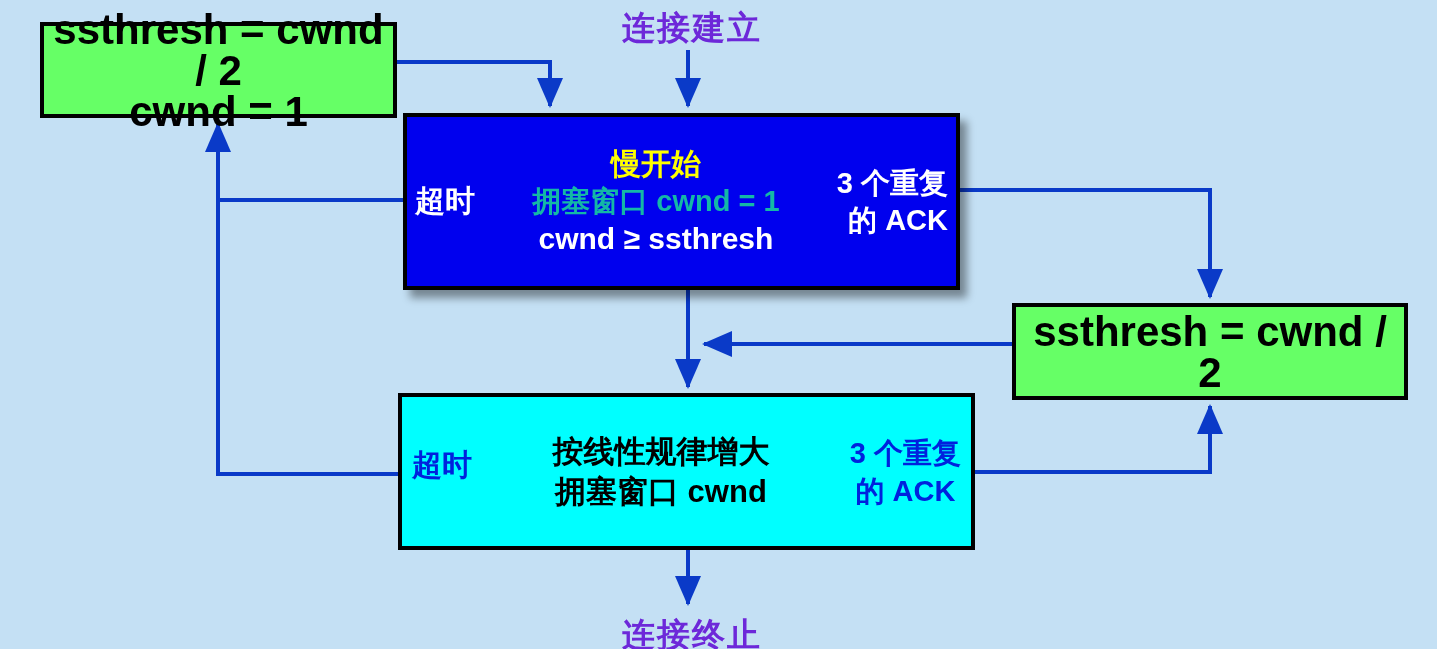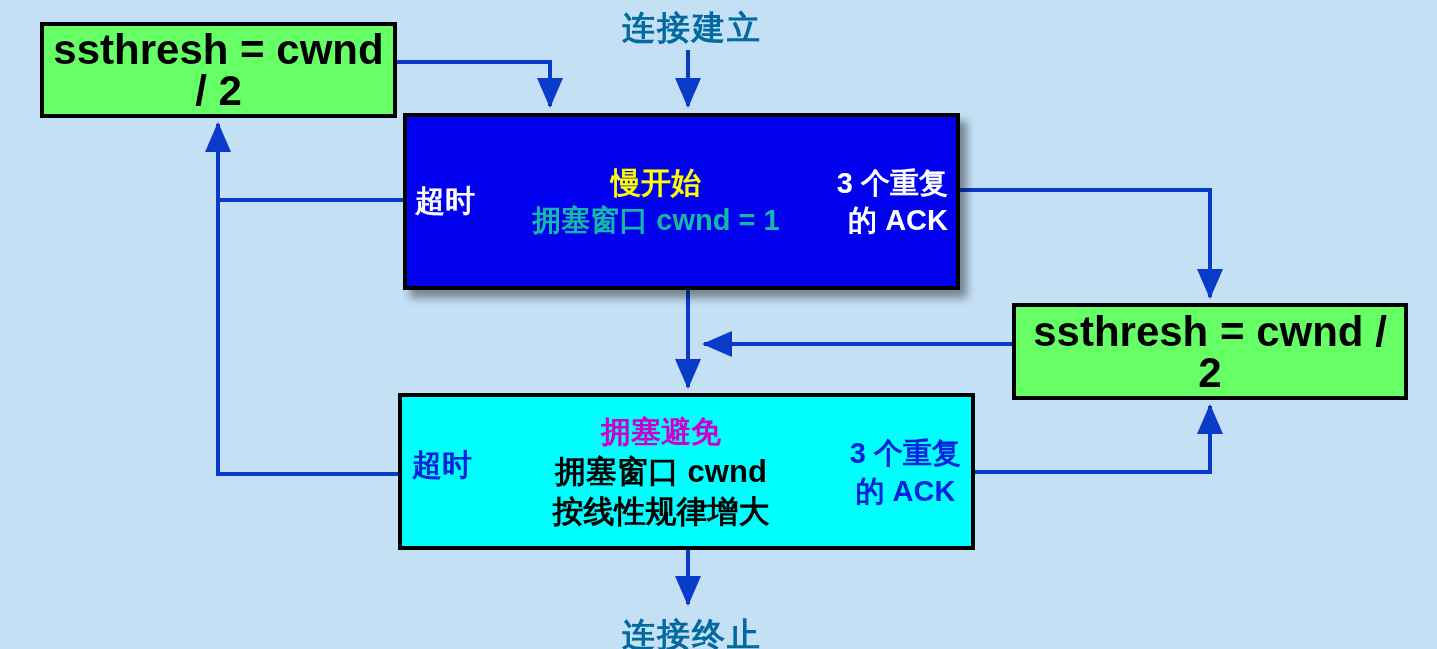--- a/index.html
+++ b/index.html
@@ -18,21 +18,21 @@
     position: absolute;
     left: 0; top: 0;
     pointer-events: none;
   }
   .flow-label {
     position: absolute;
     width: 320px;
     text-align: center;
     font-size: 33px;
     font-weight: bold;
-    color: #0369a1;
+    color: #6d28d9;
     letter-spacing: 2px;
   }
   #label-top    { left: 532px; top: 6px; }
   #label-bottom { left: 532px; top: 613px; }
 
   .box {
     position: absolute;
     box-sizing: border-box;
     border: 4px solid #000000;
   }
@@ -110,44 +110,45 @@
       <path d="M958,190 H1210 V297" marker-end="url(#ah)"></path>
       <path d="M973,472 H1210 V406" marker-end="url(#ah)"></path>
       <path d="M688,548 V604" marker-end="url(#ah)"></path>
     </g>
   </svg>
 
   <div class="flow-label" id="label-top">连接建立</div>
 
   <div class="box box-green" id="box-timeout-reset">
     <div>ssthresh = cwnd / 2</div>
+    <div>cwnd = 1</div>
   </div>
 
   <div class="box" id="box-slow-start">
     <div class="bb-left">超时</div>
     <div class="bb-center">
       <div class="bb-title">慢开始</div>
       <div class="bb-cyan">拥塞窗口 cwnd = 1</div>
+      <div class="bb-white">cwnd ≥ ssthresh</div>
     </div>
     <div class="bb-right">
       <div>3 个重复</div>
       <div>的 ACK</div>
     </div>
   </div>
 
   <div class="box box-green" id="box-fast-recovery">
     <div>ssthresh = cwnd / 2</div>
   </div>
 
   <div class="box" id="box-congestion-avoidance">
     <div class="cb-left">超时</div>
     <div class="cb-center">
-      <div class="cb-title">拥塞避免</div>
+      <div class="cb-black">按线性规律增大</div>
       <div class="cb-black">拥塞窗口 cwnd</div>
-      <div class="cb-black">按线性规律增大</div>
     </div>
     <div class="cb-right">
       <div>3 个重复</div>
       <div>的 ACK</div>
     </div>
   </div>
 
   <div class="flow-label" id="label-bottom">连接终止</div>
 
 </div>

